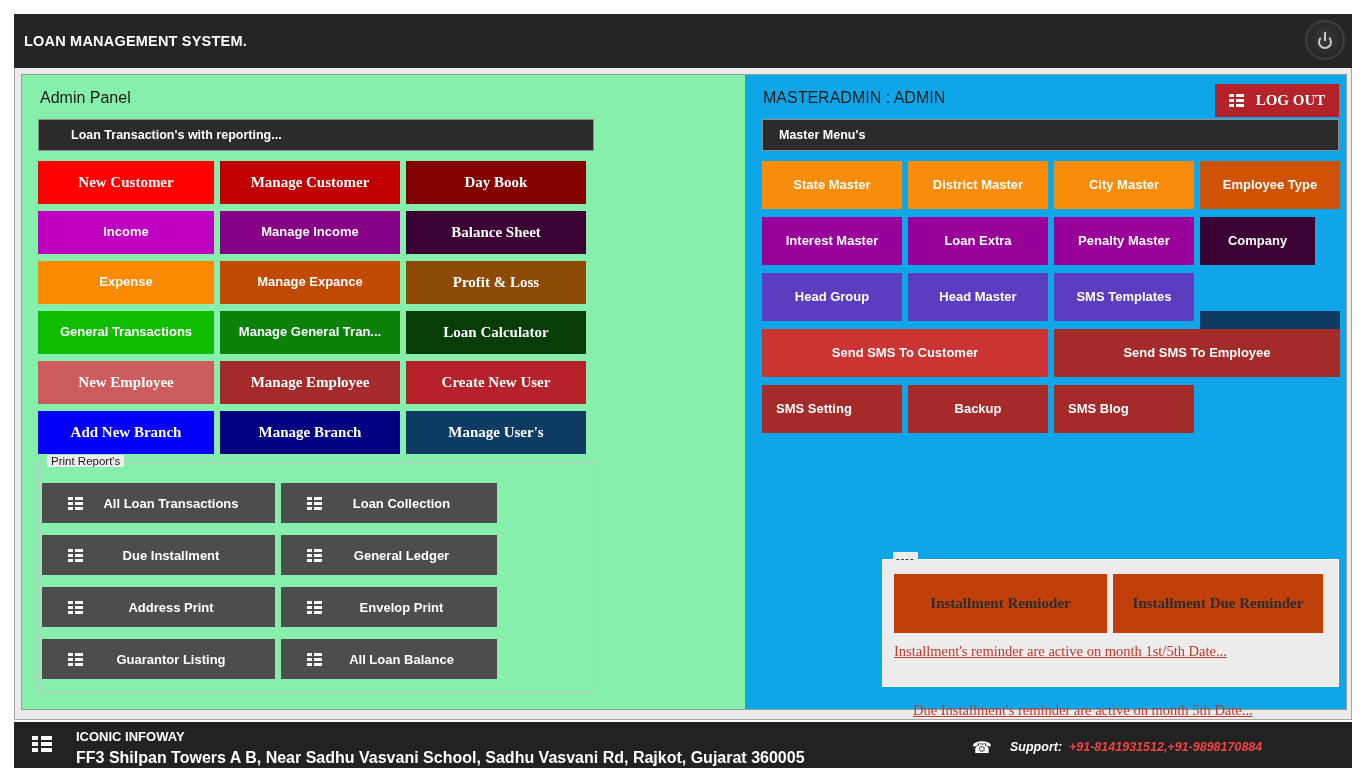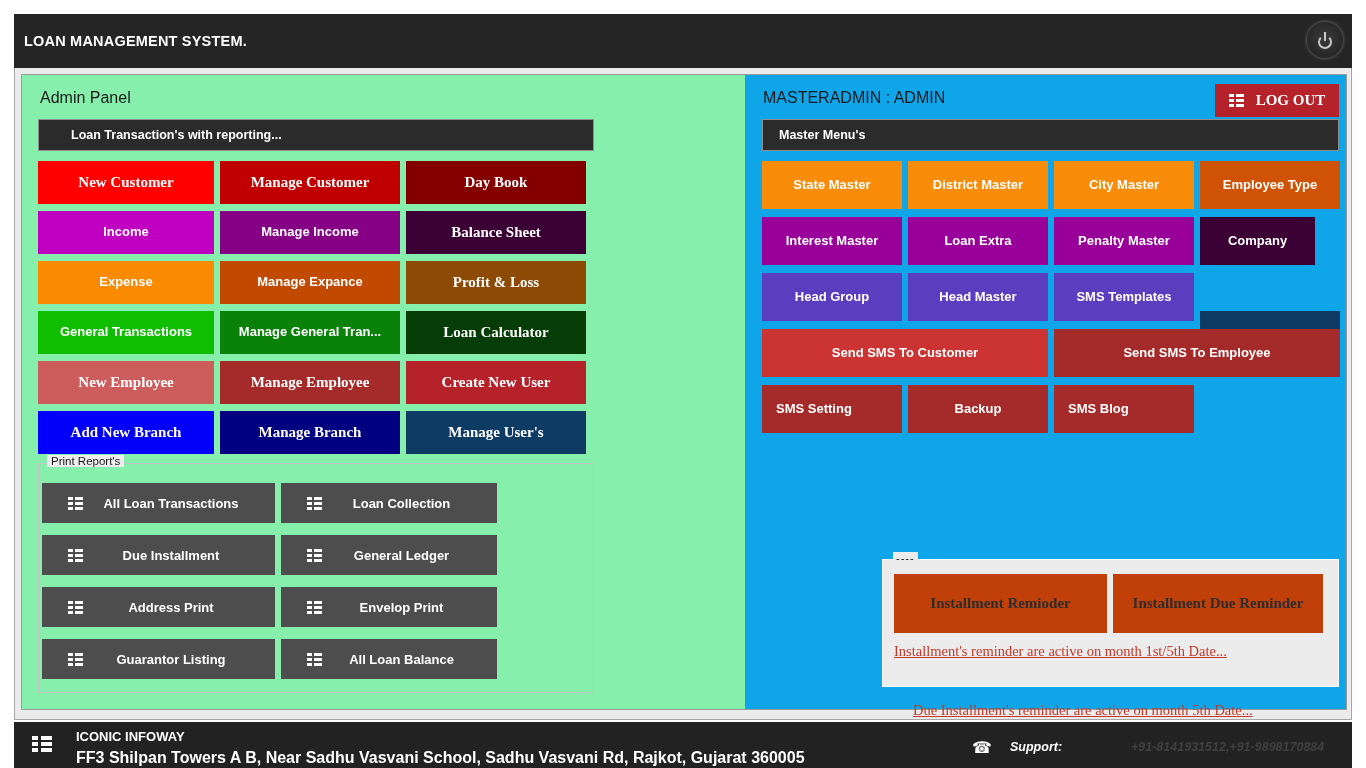--- a/index.html
+++ b/index.html
@@ -233,22 +233,22 @@
   }
   .phone-icon {
     position: absolute; left: 972px; top: 738px;
     color: #ffffff; font-size: 16px;
   }
   .footer-support-label {
     position: absolute; left: 1010px; top: 740px;
     color: #ffffff; font-size: 12.5px; font-weight: bold; font-style: italic;
   }
   .footer-support-num {
-    position: absolute; left: 1131px; top: 740px;
-    color: #404040; font-size: 12.5px; font-weight: bold; font-style: italic;
+    position: absolute; left: 1069px; top: 740px;
+    color: #ef4444; font-size: 12.5px; font-weight: bold; font-style: italic;
   }
 </style>
 </head>
 <body>
 
 <div id="app">
 
   <div class="titlebar">
     <span class="titlebar-text">LOAN MANAGEMENT SYSTEM.</span>
     <div class="power-btn">

